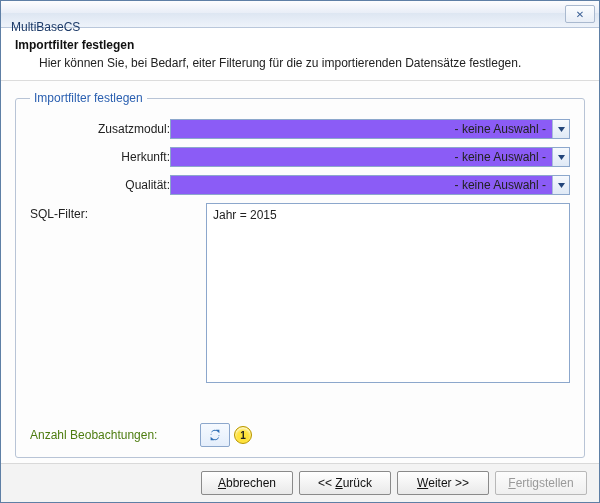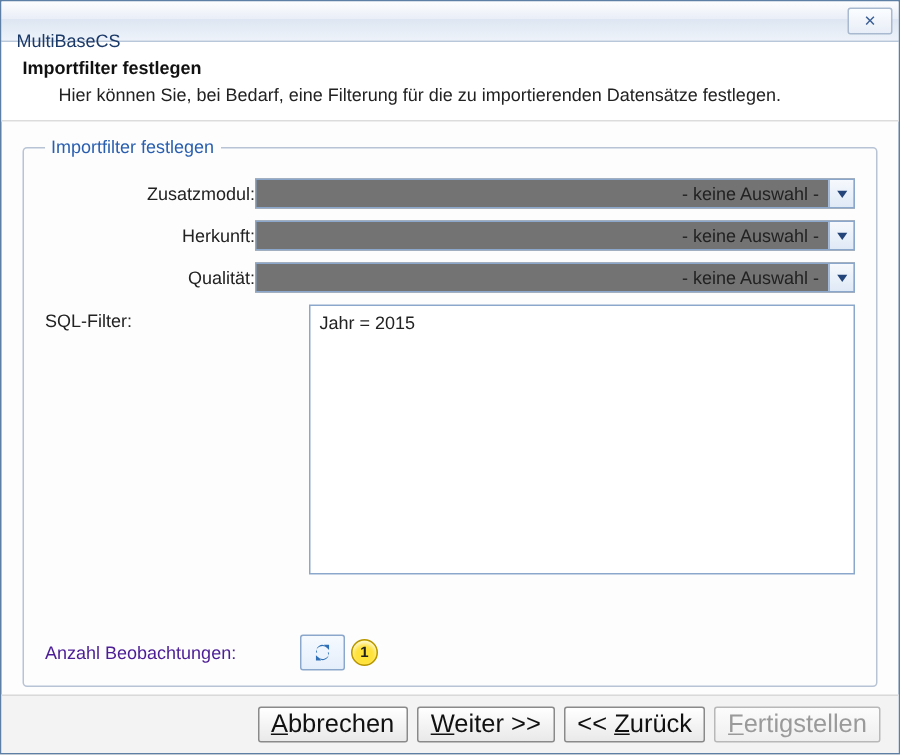--- a/index.html
+++ b/index.html
@@ -88,21 +88,21 @@
     width: 140px;
     color: #222;
   }
   .form-row .field {
     flex: 1;
   }
   .combo {
     display: flex;
     align-items: stretch;
     border: 1px solid #8ca7cc;
-    background: #737373;
+    background: #8b5cf6;
     height: 20px;
     box-sizing: border-box;
     padding-left: 10px;
   }
   .combo .combo-text {
     flex: 1;
     padding: 2px 6px;
     font-size: 12px;
     white-space: nowrap;
     overflow: hidden;
@@ -143,21 +143,21 @@
   .count-row {
     position: absolute;
     left: 14px;
     right: 14px;
     bottom: 10px;
     display: flex;
     align-items: center;
   }
   .count-row .label {
     width: 170px;
-    color: #4c1d95;
+    color: #4d7c0f;
   }
   .count-row .value {
     flex: 1;
     color: #222;
   }
   .refresh-btn {
     width: 28px;
     height: 22px;
     border: 1px solid #8ca7cc;
     background: linear-gradient(to bottom, #f6faff, #e4eefb);
@@ -200,21 +200,21 @@
     padding: 0 12px;
     gap: 6px;
   }
   .btn {
     height: 22px;
     min-width: 74px;
     padding: 0 8px;
     border: 1px solid #8a8a8a;
     background: linear-gradient(to bottom, #ffffff, #e9e9e9);
     border-radius: 2px;
-    font-size: 17px;
+    font-size: 12px;
     display: flex;
     align-items: center;
     justify-content: center;
     color: #111;
     cursor: default;
     text-align: center;
   }
   .btn .ul {
     text-decoration: underline;
   }
@@ -231,21 +231,21 @@
 
   <div class="titlebar">
     <span class="title">MultiBaseCS</span>
     <div class="close-btn">
       <span>✕</span>
     </div>
   </div>
 
   <div class="header">
     <div class="heading">Importfilter festlegen</div>
-    <div class="subheading">Hier können Sie, bei Bedarf, eine Filterung für die zu importierenden Datensätze festlegen.</div>
+    <div class="subheading">Hier können Sie, bei Bedarf, eiter Filterung für die zu importierenden Datensätze festlegen.</div>
   </div>
 
   <div class="body">
     <fieldset class="group">
       <legend>Importfilter festlegen</legend>
 
       <div class="form-row">
         <div class="label">Zusatzmodul:</div>
         <div class="field">
           <div class="combo">
@@ -308,23 +308,23 @@
       </div>
 
     </fieldset>
   </div>
 
   <div class="footer">
     <div class="btn">
       <span><span class="ul">A</span><span>bbrechen</span></span>
     </div>
     <div class="btn">
+      <span><span>&lt;&lt; </span><span class="ul">Z</span><span>urück</span></span>
+    </div>
+    <div class="btn">
       <span><span class="ul">W</span><span>eiter &gt;&gt;</span></span>
-    </div>
-    <div class="btn">
-      <span><span>&lt;&lt; </span><span class="ul">Z</span><span>urück</span></span>
     </div>
     <div class="btn disabled">
       <span><span class="ul">F</span><span>ertigstellen</span></span>
     </div>
   </div>
 
 </div>
 
 </body></html>

